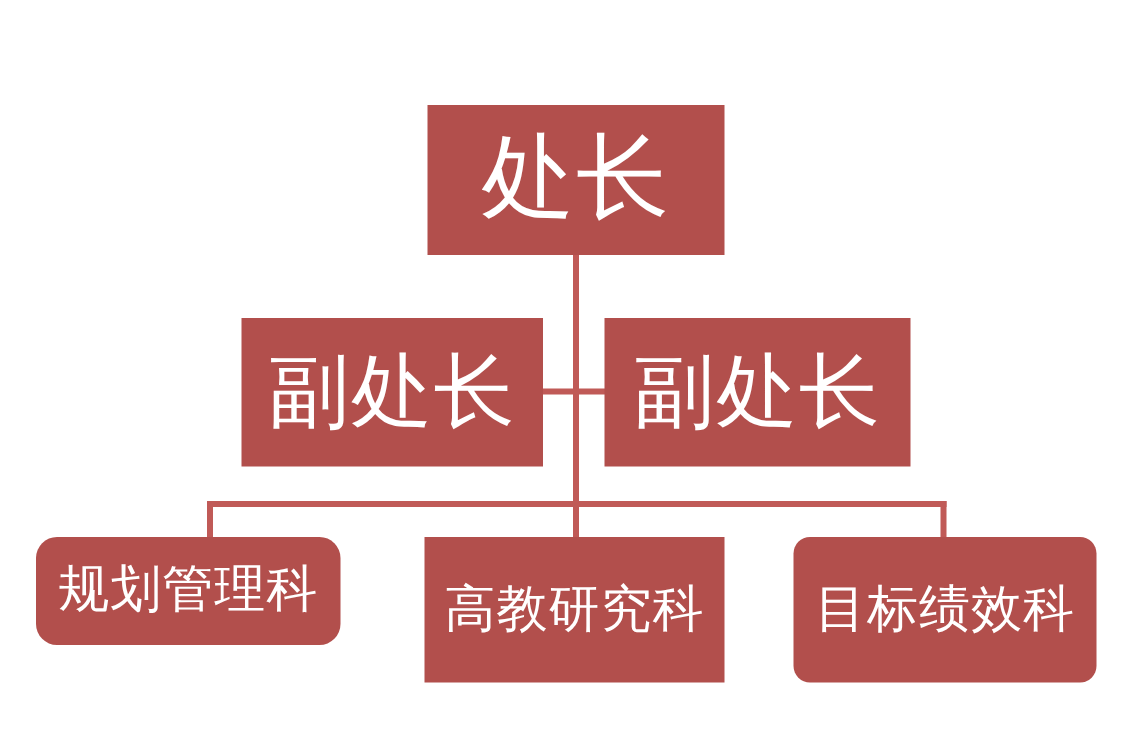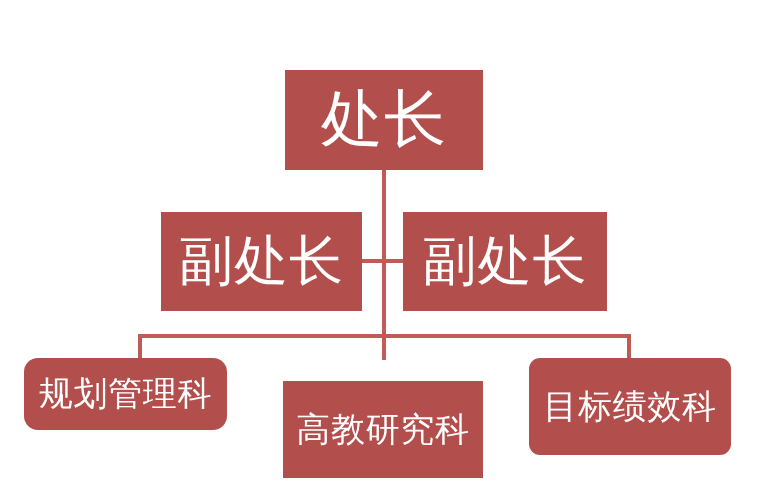--- a/index.html
+++ b/index.html
@@ -61,21 +61,20 @@
     height: 72px;
     font-size: 34px;
     border-radius: 14px;
   }
   #node-research {
     left: 283px;
     top: 358px;
     width: 200px;
     height: 97px;
     font-size: 34px;
-    margin-top: 23px;
   }
   #node-performance {
     left: 529px;
     top: 358px;
     width: 202px;
     height: 97px;
     font-size: 34px;
     border-radius: 11px;
   }
   

